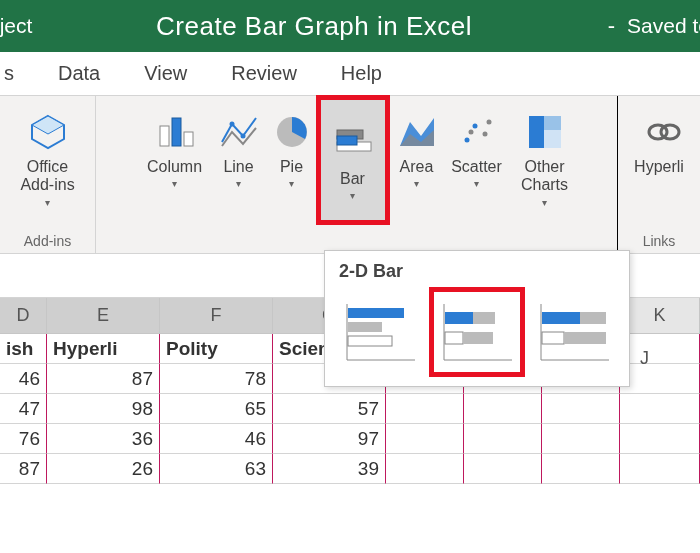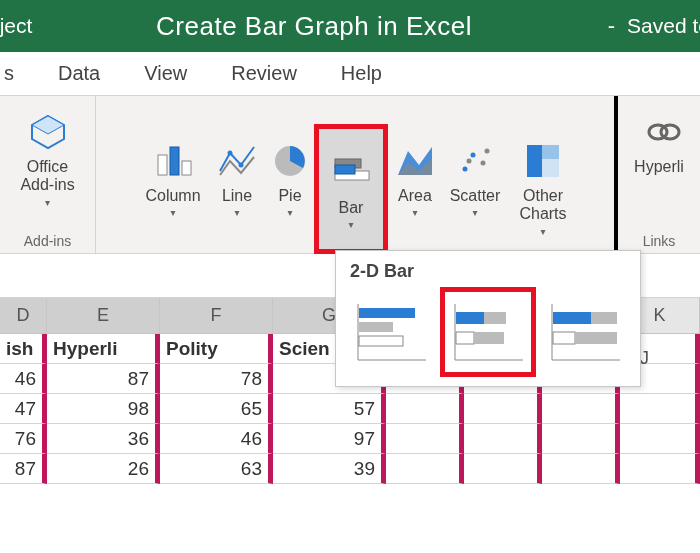--- a/index.html
+++ b/index.html
@@ -91,21 +91,21 @@
   }
 
   .highlight-red {
     outline: 5px solid #e81123;
     outline-offset: -4px;
   }
 
   
   .flyout {
     position: absolute;
-    left: 335px;
+    left: 324px;
     top: 250px;
     width: 306px;
     background: #ffffff;
     border: 1px solid #c6c6c6;
     box-shadow: 2px 2px 6px rgba(0,0,0,0.15);
     z-index: 50;
     padding-bottom: 14px;
   }
   .flyout-title {
     font-size: 18px;
@@ -142,21 +142,21 @@
     border-bottom: 1px solid #c6c6c6;
     display: flex;
     align-items: center;
     justify-content: center;
     font-size: 18px;
     color: #555;
     background: #e6e6e6;
   }
   .gridrow { display: flex; height: 30px; }
   .cell {
-    border-right: 5px solid #be185d;
+    border-right: 1px solid #be185d;
     border-bottom: 1px solid #d4d4d4;
     font-size: 19px;
     color: #333;
     display: flex;
     align-items: center;
     padding: 0 6px;
     background: #fff;
   }
   .cell.hdr {
     font-weight: 700;
@@ -199,21 +199,21 @@
           <polygon points="20,4 36,13 20,22 4,13" fill="#cfe5f7" stroke="#2b7cd3" stroke-width="1"></polygon>
         </svg>
         <span style="white-space:pre-line;">Office
 Add-ins</span>
         <span class="dropcaret">▾</span>
       </div>
     </div>
     <div class="rgroup-lbl">Add-ins</div>
   </div>
 
-  <div class="rgroup" style="width:522px; border-right:4px solid #000000;justify-content:flex-end;">
+  <div class="rgroup" style="width:522px; border-right:1px solid #000000;">
     <div class="rbuttons" style="padding-left:6px;">
 
       <div class="rbtn" style="width:72px;padding-top:16px;">
         <svg class="ic" viewBox="0 0 40 40">
           <rect x="5" y="14" width="9" height="20" fill="#fff" stroke="#888"></rect>
           <rect x="17" y="6" width="9" height="28" fill="#2b7cd3" stroke="#1a5a9e"></rect>
           <rect x="29" y="20" width="9" height="14" fill="#fff" stroke="#888"></rect>
         </svg>
         <span>Column</span>
         <span class="dropcaret">▾</span>

